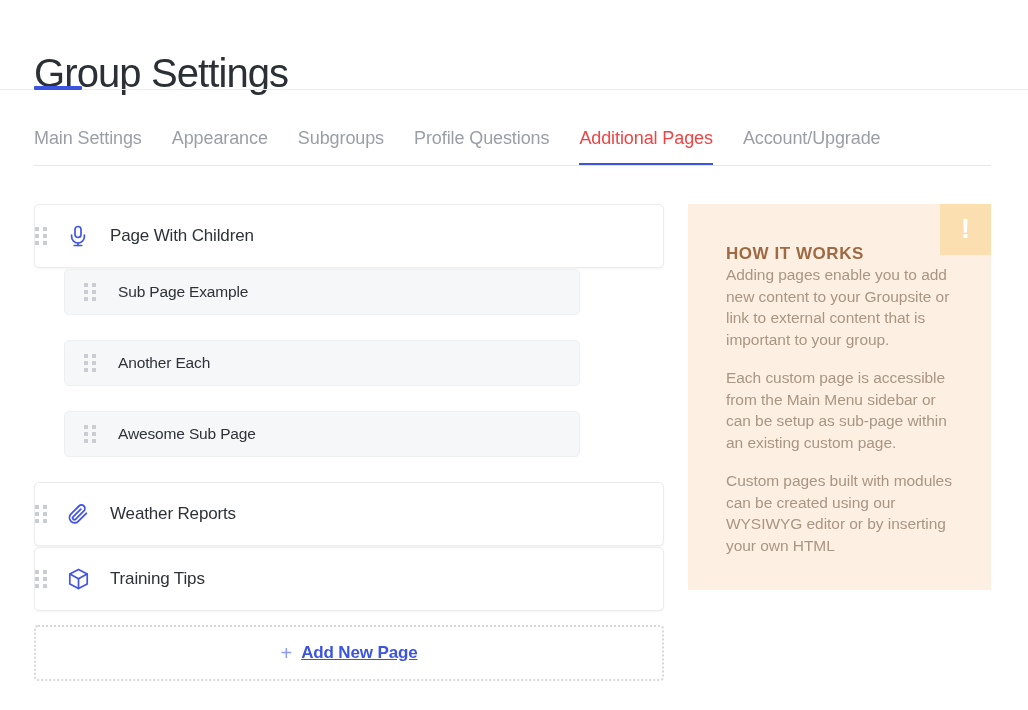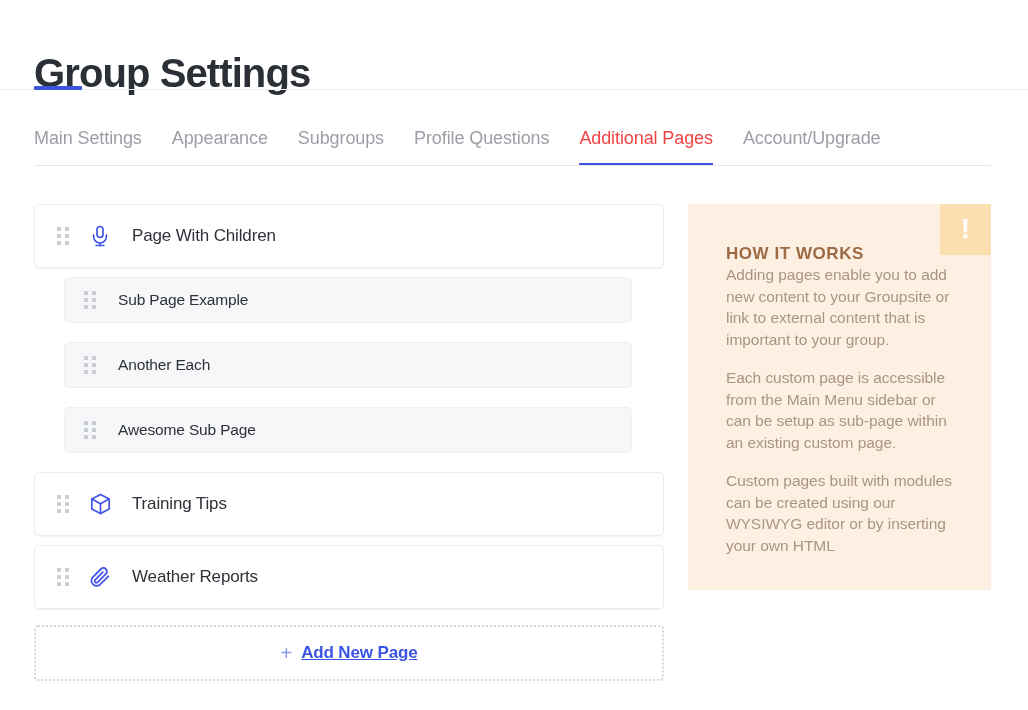--- a/index.html
+++ b/index.html
@@ -11,21 +11,21 @@
     -webkit-font-smoothing: antialiased;
   }
 
   .page { position: relative; width: 1028px; height: 710px; overflow: hidden; }
 
   
   .page-title {
     position: absolute;
     left: 34px; top: 22px;
     font-size: 40px;
-    font-weight: 700;
+    font-weight: 400;
     letter-spacing: -0.9px;
     color: #2b2f36;
     line-height: 1.2;
   }
   .title-rule {
     position: absolute;
     left: 0; top: 89px;
     width: 1028px; height: 1px;
     background: #ececee;
   }
@@ -80,32 +80,31 @@
     align-items: center;
     position: relative;
   }
 
   .row.top {
     height: 64px;
     background: #ffffff;
     border: 1px solid #ececee;
     border-radius: 5px;
     box-shadow: 0 1px 2px rgba(20,22,30,0.05);
-    margin-bottom: 9px;
-    padding-left: 22px;
+    margin-bottom: 1px;
   }
 
   .row.sub {
     height: 46px;
-    width: 568px;
+    width: 516px;
     margin-left: 30px;
     background: #f6f7f8;
     border: 1px solid #eeeff1;
     border-radius: 5px;
-    margin-bottom: 19px;
+    margin-bottom: 25px;
     padding-left: 19px;
   }
 
   
   .handle {
     display: grid;
     grid-template-columns: repeat(2, 4px);
     grid-template-rows: repeat(3, 4px);
     gap: 3px 4px;
     flex: 0 0 auto;
@@ -290,43 +289,43 @@
       <div class="row top">
         <span class="handle">
           <i></i>
           <i></i>
           <i></i>
           <i></i>
           <i></i>
           <i></i>
         </span>
         <span class="row-icon">
+          <svg width="21" height="22" viewBox="0 0 21 22" fill="none" stroke="currentColor" stroke-width="1.8" stroke-linecap="round" stroke-linejoin="round">
+            <path d="M18.3 10.3 9.9 18.7a5.2 5.2 0 0 1-7.3-7.3l8.4-8.4a3.4 3.4 0 0 1 4.9 4.9l-8.4 8.4a1.7 1.7 0 0 1-2.4-2.4l7.7-7.7"></path>
+          </svg>
+        </span>
+        <span class="row-label">Weather Reports</span>
+      </div>
+      <div class="row top">
+        <span class="handle">
+          <i></i>
+          <i></i>
+          <i></i>
+          <i></i>
+          <i></i>
+          <i></i>
+        </span>
+        <span class="row-icon">
           <svg width="21" height="22" viewBox="0 0 21 22" fill="none" stroke="currentColor" stroke-width="1.7" stroke-linecap="round" stroke-linejoin="round">
             <path d="M10.5 1.4 19.2 6v10L10.5 20.6 1.8 16V6z"></path>
             <path d="M1.9 6.1 10.5 10.8 19.1 6.1"></path>
             <line x1="10.5" y1="10.8" x2="10.5" y2="20.5"></line>
           </svg>
         </span>
         <span class="row-label">Training Tips</span>
-      </div>
-      <div class="row top">
-        <span class="handle">
-          <i></i>
-          <i></i>
-          <i></i>
-          <i></i>
-          <i></i>
-          <i></i>
-        </span>
-        <span class="row-icon">
-          <svg width="21" height="22" viewBox="0 0 21 22" fill="none" stroke="currentColor" stroke-width="1.8" stroke-linecap="round" stroke-linejoin="round">
-            <path d="M18.3 10.3 9.9 18.7a5.2 5.2 0 0 1-7.3-7.3l8.4-8.4a3.4 3.4 0 0 1 4.9 4.9l-8.4 8.4a1.7 1.7 0 0 1-2.4-2.4l7.7-7.7"></path>
-          </svg>
-        </span>
-        <span class="row-label">Weather Reports</span>
       </div>
     </div>
 
   <div class="add-new">
     <span class="add-plus">+</span>
     <span class="add-label">Add New Page</span>
   </div>
 
   <aside class="howto">
     <div class="howto-badge">

